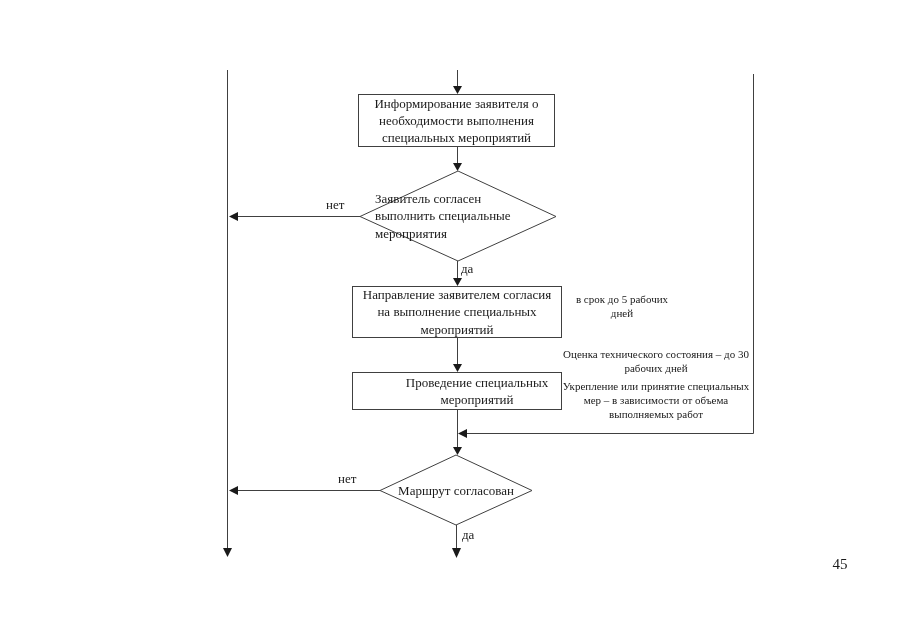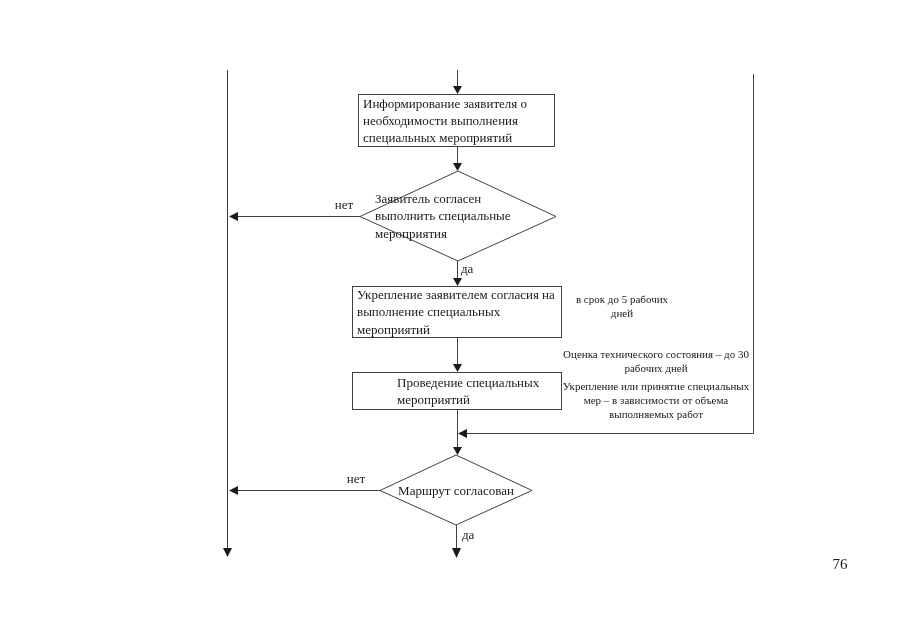--- a/index.html
+++ b/index.html
@@ -22,36 +22,36 @@
     top: 0;
   }
   .node {
     position: absolute;
     box-sizing: border-box;
     border: 1px solid #404040;
     background: #ffffff;
     display: flex;
     align-items: center;
     justify-content: center;
+    text-align: center;
     font-size: 13px;
     line-height: 1.32;
     padding: 2px 4px;
   }
   .diamond-text {
     position: absolute;
     display: flex;
     align-items: center;
     justify-content: center;
     font-size: 13px;
     line-height: 1.32;
   }
   .edge-label {
     position: absolute;
     font-size: 13px;
-    text-align: center;
   }
   .side-note {
     position: absolute;
     font-size: 11px;
     line-height: 1.28;
     text-align: center;
   }
   .page-number {
     position: absolute;
     left: 818px;
@@ -102,21 +102,21 @@
       <polygon points="238,212 238,221 229,216.5"></polygon>
       <polygon points="238,486 238,495 229,490.5"></polygon>
       <polygon points="467,429 467,438 458,433.5"></polygon>
       <polygon points="223,548 232,548 227.5,557"></polygon>
       <polygon points="452,548 461,548 456.5,558"></polygon>
     </g>
   </svg>
 
   <div class="node" style="left:358px; top:94px; width:197px; height:53px;">Информирование заявителя о необходимости выполнения специальных мероприятий</div>
 
-  <div class="node" style="left:352px; top:286px; width:210px; height:52px;">Укрепление заявителем согласия на выполнение специальных мероприятий</div>
+  <div class="node" style="left:352px; top:286px; width:210px; height:52px;">Направление заявителем согласия на выполнение специальных мероприятий</div>
 
   <div class="node" style="left:352px; top:372px; width:210px; height:38px;padding-left:44px;">Проведение специальных мероприятий</div>
 
   <div class="diamond-text" style="left:375px; top:189px; width:166px; height:54px;">Заявитель согласен выполнить специальные мероприятия</div>
 
   <div class="diamond-text" style="left:376px; top:481px; width:160px; height:19px;">Маршрут согласован</div>
 
   <div class="edge-label" style="left:326px; top:197px; width:36px;">нет</div>
 
   <div class="edge-label" style="left:461px; top:261px; width:28px; text-align:left;">да</div>
@@ -124,15 +124,15 @@
   <div class="edge-label" style="left:338px; top:471px; width:36px;">нет</div>
 
   <div class="edge-label" style="left:462px; top:527px; width:28px; text-align:left;">да</div>
 
   <div class="side-note" style="left:572px; top:292px; width:100px;">в срок до 5 рабочих дней</div>
 
   <div class="side-note" style="left:558px; top:347px; width:196px;">Оценка технического состояния – до 30 рабочих дней</div>
 
   <div class="side-note" style="left:558px; top:379px; width:196px;">Укрепление или принятие специальных мер – в зависимости от объема выполняемых работ</div>
 
-  <div class="page-number">76</div>
+  <div class="page-number">45</div>
 
 </div>
 
 </body></html>

